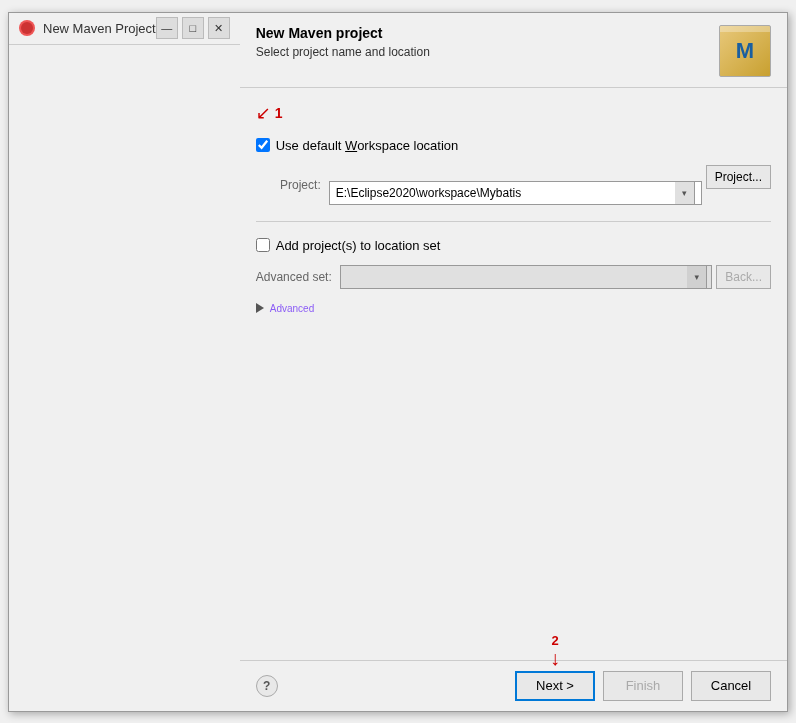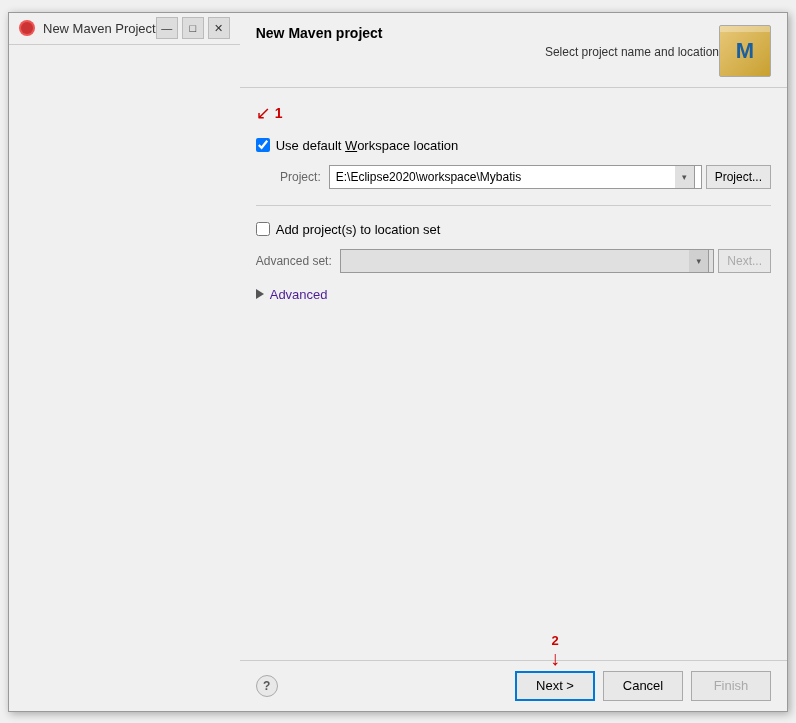--- a/index.html
+++ b/index.html
@@ -88,21 +88,20 @@
     .header-text { flex: 1; }
     .header-title {
       font-size: 14px;
       font-weight: bold;
       color: #000;
       margin-bottom: 4px;
     }
     .header-subtitle {
       font-size: 12px;
       color: #333;
-      text-align: right;
     }
     .maven-icon {
       width: 52px;
       height: 52px;
       background: linear-gradient(135deg, #e8c87a, #c8a030);
       border: 1px solid #aaa;
       display: flex;
       align-items: center;
       justify-content: center;
       font-size: 22px;
@@ -207,22 +206,22 @@
       padding: 2px 0;
     }
     .triangle-right {
       width: 0; height: 0;
       border-top: 5px solid transparent;
       border-bottom: 5px solid transparent;
       border-left: 8px solid #555;
       display: inline-block;
     }
     .advanced-label {
-      font-size: 13px;
-      color: #4c1d95;
+      font-size: 10px;
+      color: #8b5cf6;
       font-weight: 500;
     }
 
     .footer-section {
       border-top: 1px solid #ccc;
       padding: 10px 16px;
       display: flex;
       align-items: center;
       justify-content: space-between;
       background: #f0f0f0;
@@ -320,21 +319,21 @@
       <div>
         <label class="checkbox-label">
           <input type="checkbox" checked="" style="">
           <span>Use default <span class="underline">W</span>orkspace location</span>
         </label>
       </div>
 
       <div class="field-row">
         <span class="field-label">Project:</span>
         <div class="field-input-wrap">
-          <div class="field-input" style="flex:1; display:flex; align-items:center; gap:0;">
+          <div class="field-input" style="flex:1; display:flex; align-items:center; gap:0;margin-top:16px;">
             <input type="text" style="flex: 1 1 0%; border: none; outline: none; font-size: 12px; background: white; height: 100%;" value="E:\Eclipse2020\workspace\Mybatis">
             <div class="dropdown-arrow">▾</div>
           </div>
           <button class="browse-btn">Project...</button>
         </div>
       </div>
 
       <div class="divider"></div>
 
       <div>
@@ -344,21 +343,21 @@
         </label>
       </div>
 
       <div class="field-row">
         <span class="field-label">Advanced set:</span>
         <div class="field-input-wrap">
           <div style="flex:1; height:24px; border:1px solid #999; background:#e0e0e0; display:flex; align-items:center; padding: 0 4px;">
             <input type="text" style="flex: 1 1 0%; border: none; outline: none; font-size: 12px; background: rgb(224, 224, 224); color: rgb(136, 136, 136);" disabled="">
             <div class="dropdown-arrow" style="background:#d0d0d0;">▾</div>
           </div>
-          <button class="more-btn" disabled="" style="color:#aaa;cursor:default;">Next...</button>
+          <button class="more-btn" disabled="" style="color:#aaa;cursor:default;">Back...</button>
         </div>
       </div>
 
       <div class="advanced-row">
         <span class="triangle-right"></span>
         <span class="advanced-label">Advanced</span>
       </div>
 
     </div>
 
@@ -368,18 +367,18 @@
       </div>
       <div class="footer-buttons">
         <div style="position:relative;">
 
           <div style="position:absolute; top:-38px; left:50%; transform:translateX(-50%); display:flex; flex-direction:column; align-items:center;">
             <span style="color:#cc0000; font-weight:bold; font-size:13px;">2</span>
             <span style="color:#cc0000; font-size:20px; line-height:1;">↓</span>
           </div>
           <button class="footer-btn active">Next &gt;</button>
         </div>
+        <button class="footer-btn" disabled="">Finish</button>
         <button class="footer-btn">Cancel</button>
-        <button class="footer-btn" disabled="">Finish</button>
       </div>
     </div>
   </div>
 </div>
 
 </body></html>

